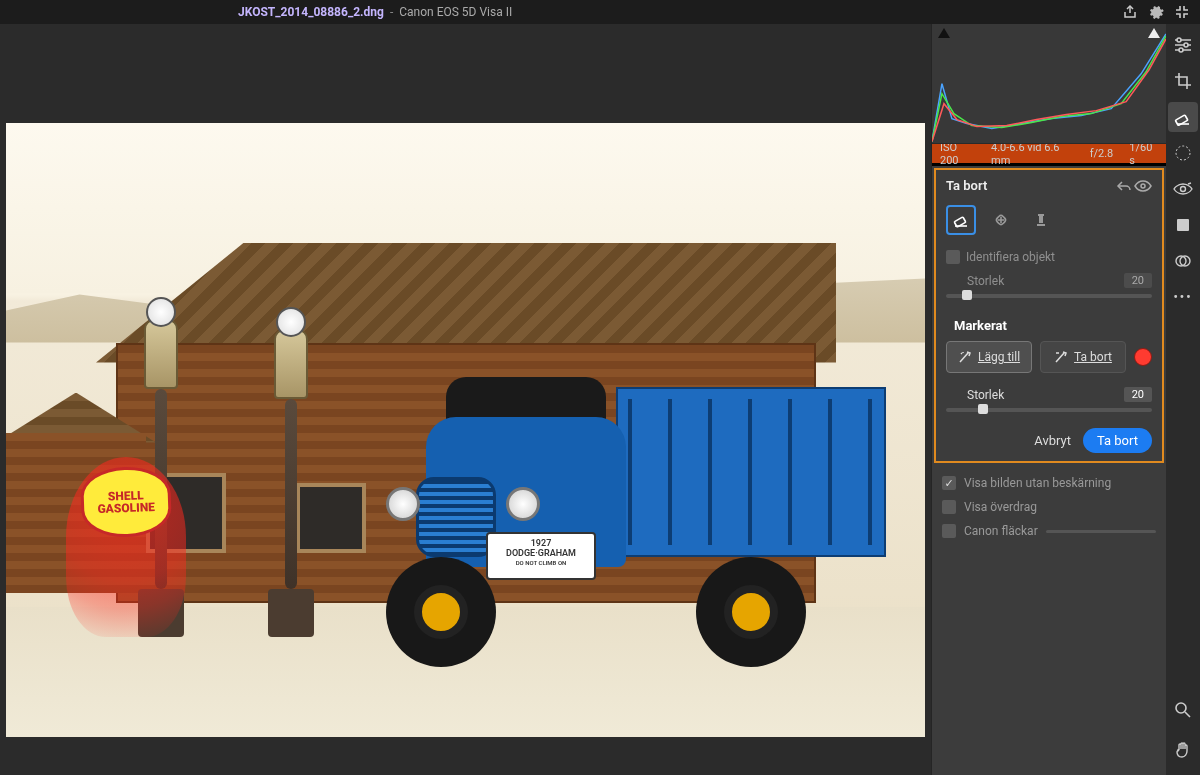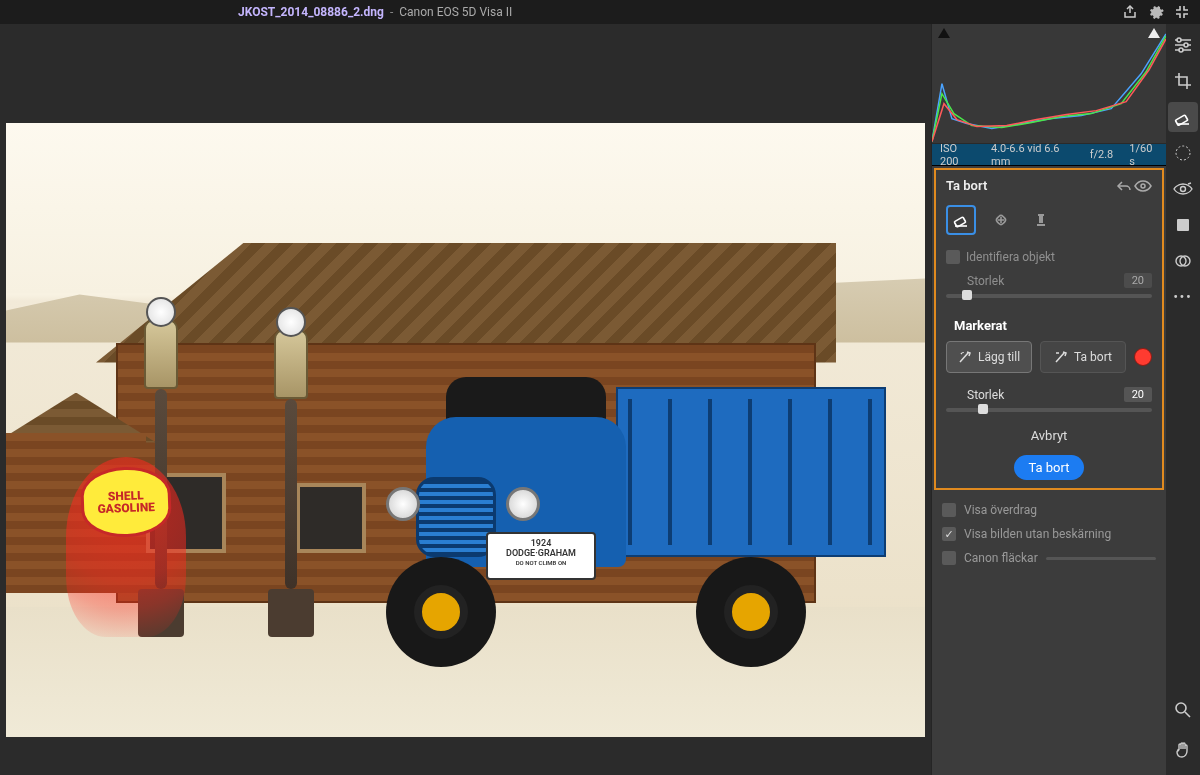--- a/index.html
+++ b/index.html
@@ -49,42 +49,42 @@
   .grill{position:absolute; left:60px; top:160px; width:80px; height:80px; background:repeating-linear-gradient(#0b3a6f 0 4px,#2a7ed1 4px 8px); border-radius:18px; border:3px solid #0b3a6f;}
   .headl{position:absolute;width:34px;height:34px;border-radius:50%;background:radial-gradient(#fff,#ccc);border:3px solid #777;top:170px;}
   .hl1{left:30px;} .hl2{left:150px;}
 
   
   .right { width:235px; background:#3c3c3c; display:flex; flex-direction:column; border-left:1px solid #252525;}
   .histogram { height:120px; position:relative; background:#383838; border-bottom:1px solid #2a2a2a;}
   .histogram svg { position:absolute; inset:0; }
   .tri-b { position:absolute; top:4px; left:6px; width:0;height:0;border-left:6px solid transparent;border-right:6px solid transparent;border-bottom:10px solid #111;}
   .tri-w { position:absolute; top:4px; right:6px; width:0;height:0;border-left:6px solid transparent;border-right:6px solid transparent;border-bottom:10px solid #eee;}
-  .exif { height:22px; display:flex; align-items:center; gap:16px; padding:0 8px; color:#ccc; font-size:11px; border-bottom:1px solid #000000; background:#0c4a6e;}
+  .exif { height:22px; display:flex; align-items:center; gap:16px; padding:0 8px; color:#ccc; font-size:11px; border-bottom:3px solid #000000; background:#c2410c;}
   .panelbox { border:2px solid #e08a1f; margin:2px; padding-bottom:8px; background:#3c3c3c;}
   .phead { display:flex; align-items:center; padding:8px 10px; color:#eee; font-size:13px; font-weight:600;}
   .phead .spacer{flex:1;}
   .phead .hicon{color:#aaa;width:18px;text-align:center;cursor:pointer;}
   .toolrow { display:flex; gap:10px; padding:4px 10px 10px; }
   .toolbtn { width:30px;height:30px;border-radius:4px;display:flex;align-items:center;justify-content:center;color:#bbb;cursor:pointer;}
   .toolbtn.active { border:2px solid #3a8fe6; color:#fff; }
   .optrow { display:flex; align-items:center; padding:5px 10px; color:#8f8f8f; gap:6px; font-size:12px;}
   .chk { width:14px;height:14px;background:#5a5a5a;border-radius:2px;display:inline-flex;align-items:center;justify-content:center;color:#2a2a2a;font-size:11px;}
   .chk.on::before{content:"✓";color:#ddd;}
   .optrow .info{margin-left:auto;width:16px;height:16px;border:1px solid #777;border-radius:50%;color:#777;font-size:10px;text-align:center;line-height:14px;}
   .sizefield { display:flex; align-items:center; padding:4px 10px 2px; color:#8f8f8f;margin-left:21px;}
   .sizefield .val { margin-left:auto; background:#4c4c4c; padding:1px 8px; border-radius:2px; color:#aaa; font-size:11px; min-width:28px; text-align:right;}
   .slider { height:4px; margin:4px 10px 10px; background:#555; border-radius:2px; position:relative;}
   .slider .knob { position:absolute; top:-4px; width:10px; height:10px; background:#ddd; border-radius:2px; transform:translateX(-50%);}
   .subhead { padding:10px 18px 8px; font-weight:700; color:#fff; font-size:13px;}
-  .segrow { display:flex; align-items:center; gap:8px; padding:0 10px 10px;}
+  .segrow { display:flex; align-items:center; gap:8px; padding:0 10px 10px;text-decoration:underline;}
   .segbtn { flex:1; height:32px; border:1px solid #555; border-radius:4px; display:flex; align-items:center; justify-content:center; gap:6px; color:#ddd; font-size:12px; cursor:pointer; background:#454545;}
   .segbtn.active { background:#4f4f4f; border-color:#777;}
   .dot-red { width:18px;height:18px;border-radius:50%;background:#ff3b30; border:1px solid #8b1b14;}
-  .actrow { display:flex; justify-content:flex-end; gap:12px; padding:6px 10px 0; align-items:center;flex-direction:column;}
+  .actrow { display:flex; justify-content:flex-end; gap:12px; padding:6px 10px 0; align-items:center;}
   .btn-cancel { color:#ddd; font-size:13px; cursor:pointer;}
   .btn-primary { background:#1c7cf2; color:#fff; padding:5px 14px; border-radius:14px; font-size:13px; cursor:pointer;}
   .belowbox { padding:6px 10px; color:#999;}
   .belowrow { display:flex; align-items:center; gap:8px; padding:5px 0; font-size:12px;}
   .belowrow .sld { flex:1; height:3px; background:#555; border-radius:2px;}
   .feedback { display:flex; align-items:center; gap:8px; padding:10px; color:#888; font-size:12px; border-top:1px solid #303030; margin-top:6px;}
   .toolstrip { width:34px; background:#2b2b2b; display:flex; flex-direction:column; align-items:center; padding-top:6px; gap:6px;}
   .toolstrip .stool { width:30px;height:30px;display:flex;align-items:center;justify-content:center;color:#ccc;cursor:pointer;border-radius:4px;}
   .toolstrip .stool.active { background:#4a4a4a; color:#fff;}
   .toolstrip .stool.dots { letter-spacing:2px; font-weight:700;}
@@ -160,21 +160,21 @@
           <div class="grill"></div>
           <div class="headl hl1"></div>
             <div class="headl hl2"></div>
           <div class="frontwheel">
               <div class="hub"></div>
             </div>
           <div class="rearwheel">
               <div class="hub"></div>
             </div>
           <div class="plate">
-            <div>1924</div>
+            <div>1927</div>
             <div>DODGE·GRAHAM</div>
             <div style="font-size:6px">DO NOT CLIMB ON</div>
           </div>
         </div>
       </div>
     </div>
 
     <div class="right">
       <div class="histogram">
         <div class="tri-b"></div>
@@ -266,26 +266,26 @@
             <div class="knob" style="left:18%"></div>
           </div>
         <div class="actrow">
           <span class="btn-cancel">Avbryt</span>
           <span class="btn-primary">Ta bort</span>
         </div>
       </div>
 
       <div class="belowbox">
         <div class="belowrow">
+          <span class="chk on"></span>
+          <span>Visa bilden utan beskärning</span>
+        </div>
+        <div class="belowrow">
           <span class="chk"></span>
           <span>Visa överdrag</span>
-        </div>
-        <div class="belowrow">
-          <span class="chk on"></span>
-          <span>Visa bilden utan beskärning</span>
         </div>
         <div class="belowrow">
           <span class="chk"></span>
           <span>Canon fläckar</span>
           <span class="sld"></span>
         </div>
       </div>
     </div>
 
     <div class="toolstrip">

